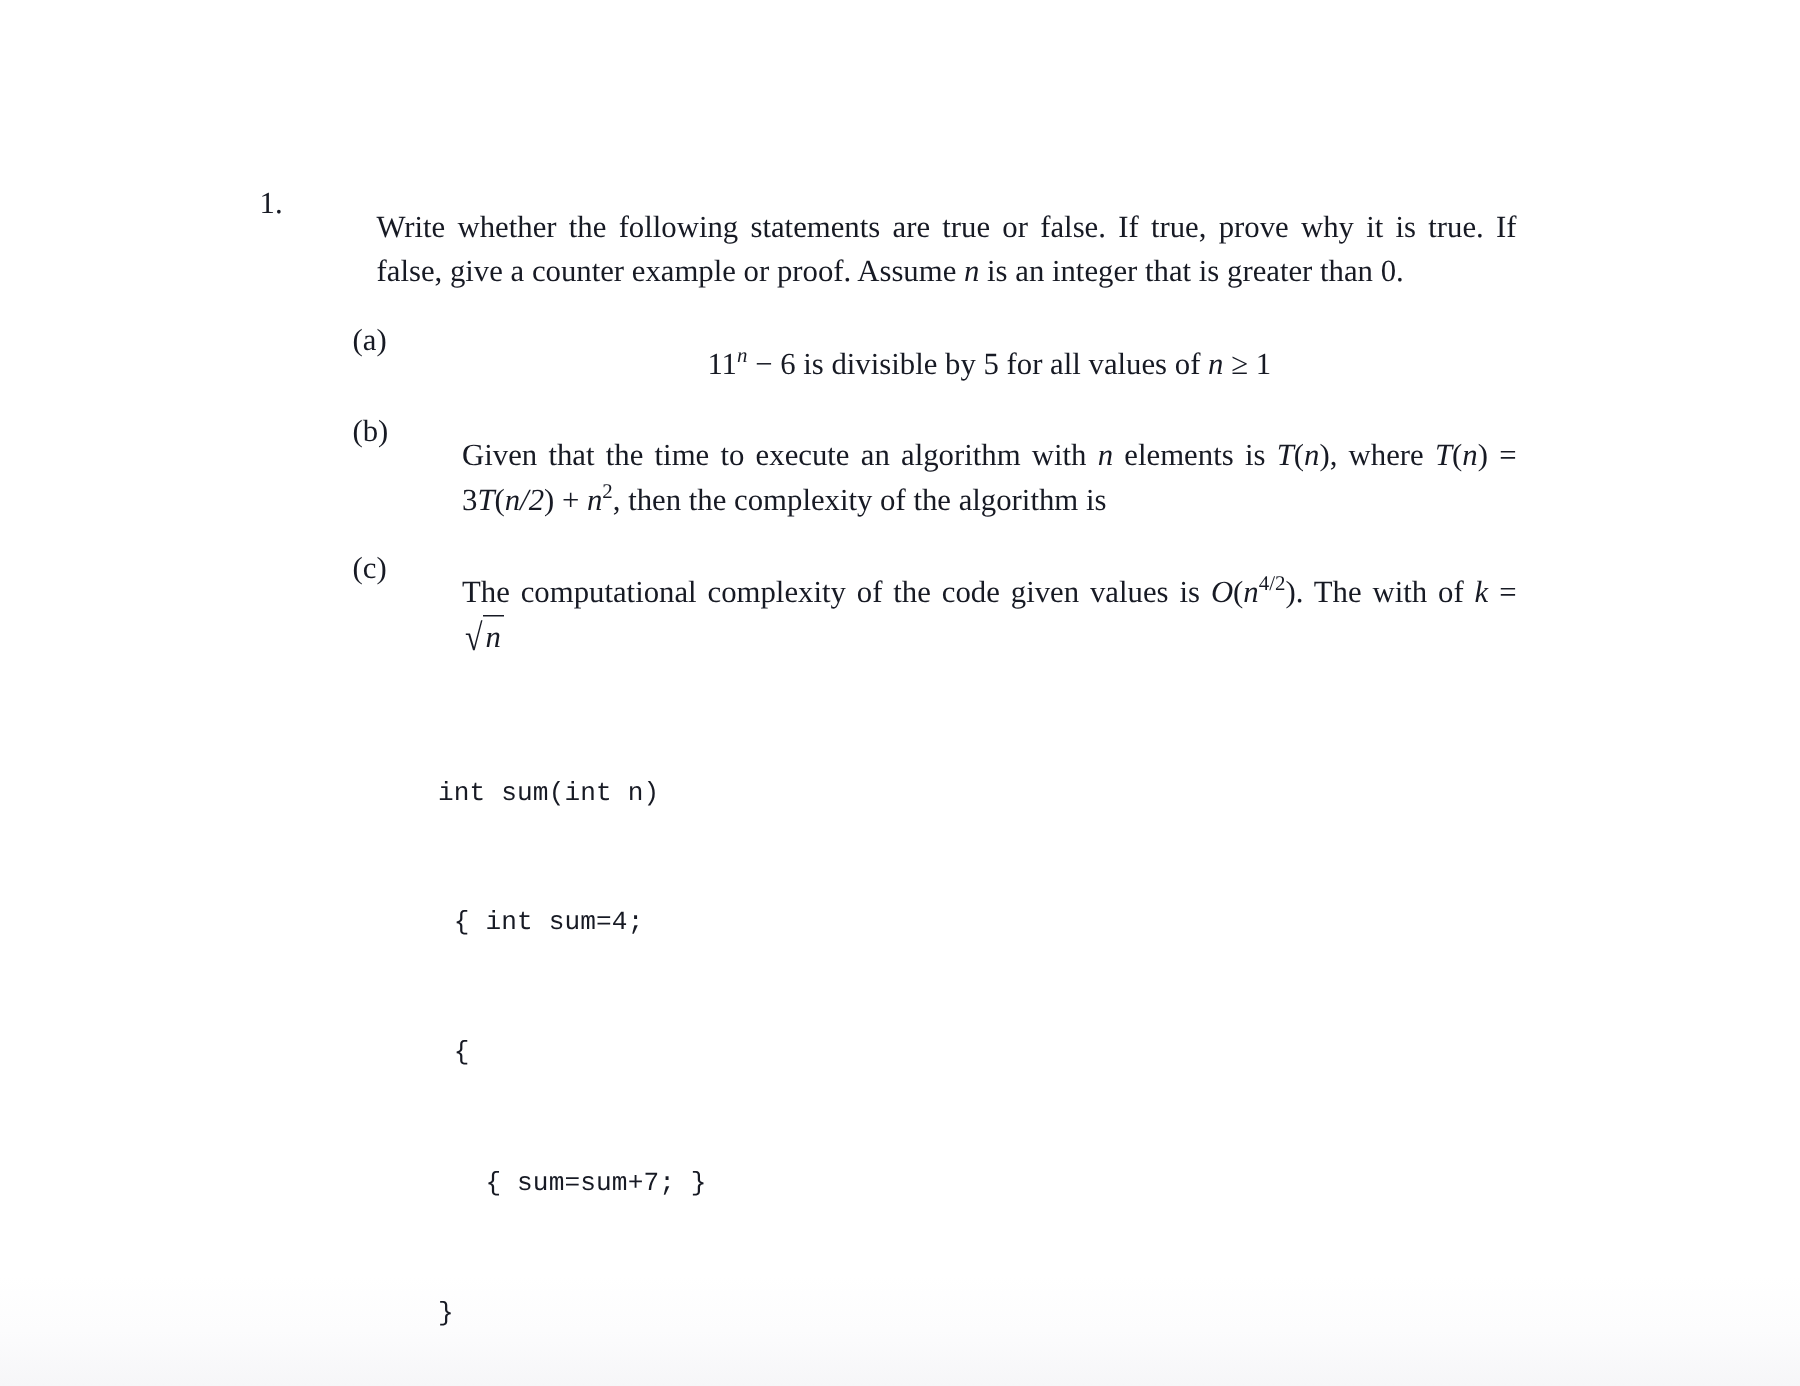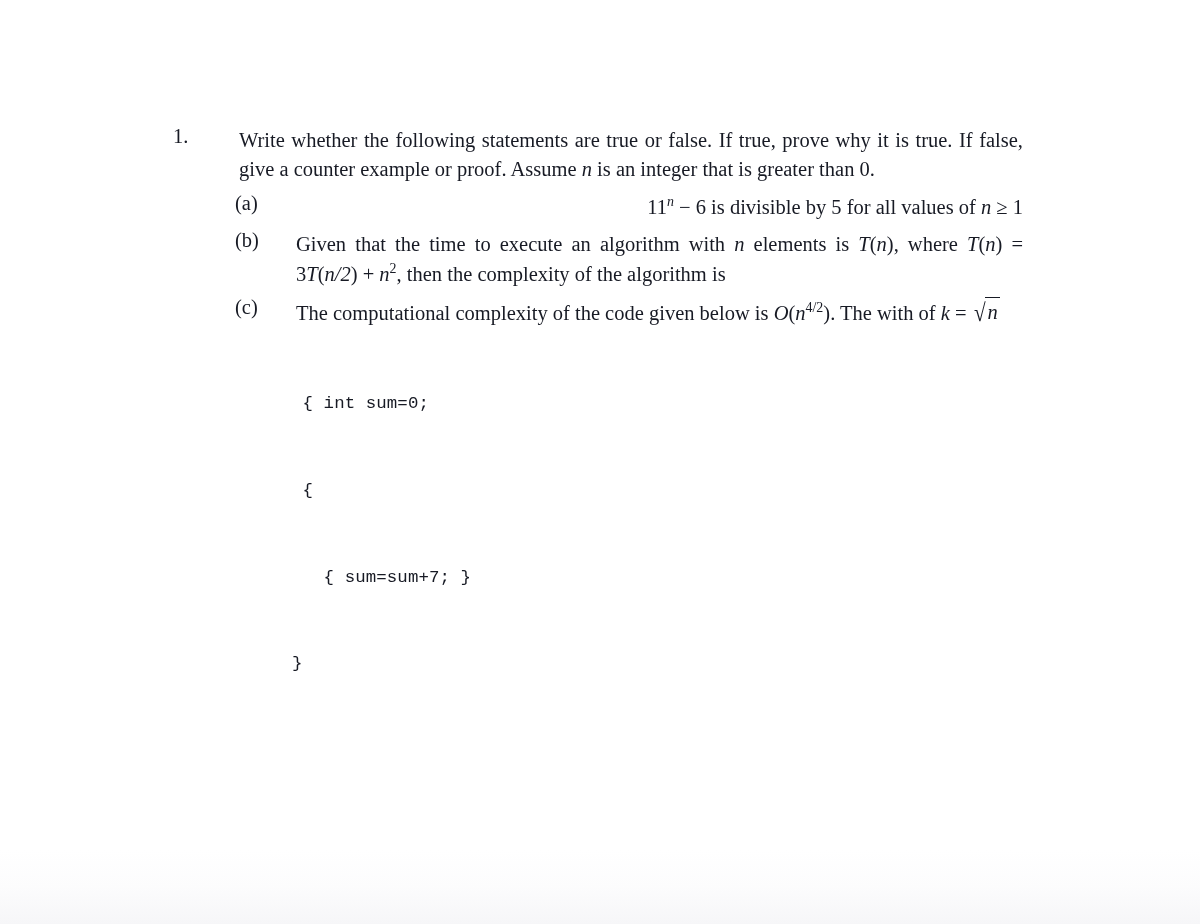--- a/index.html
+++ b/index.html
@@ -43,25 +43,25 @@
     line-height: 29.4px;
   }
   .q-body {
     flex: 1 1 auto;
   }
   .para {
     font-size: 20.5px;
     line-height: 29.4px;
     text-align: justify;
     text-justify: inter-word;
-    margin: 4px;
+    margin: 16px;
     hyphens: none;
   }
   .para.nojust {
-    text-align: right;
+    text-align: center;
   }
   
   .sub-list {
     margin: 0;
     padding: 0;
   }
   .sub-item {
     display: flex;
     align-items: flex-start;
     margin-top: 0px;
@@ -150,24 +150,25 @@
           <div class="sub-item">
             <div class="sub-label">(b)</div>
             <div class="sub-body">
               <p class="para"><span>Given that the time to execute an algorithm with </span><span class="mi">n</span><span> elements is </span><span class="mi">T</span><span class="mo">(</span><span class="mi">n</span><span class="mo">)</span><span>, where </span><span class="mi">T</span><span class="mo">(</span><span class="mi">n</span><span class="mo">)</span><span> = 3</span><span class="mi">T</span><span class="mo">(</span><span class="mi">n/2</span><span class="mo">)</span><span> + </span><span class="mi">n</span><sup class="mn">2</sup><span>, then the complexity of the algorithm is</span></p>
             </div>
           </div>
 
           <div class="sub-item">
             <div class="sub-label">(c)</div>
             <div class="sub-body">
-              <p class="para"><span>The computational complexity of the code given below is </span><span class="mi">O</span><span class="mo">(</span><span class="mi">n</span><sup class="mn">4/2</sup><span class="mo">)</span><span>. The with of </span><span class="mi">k</span><span class="mo"> = </span><span class="sqrt"><span class="radical">√</span><span class="radicand mi">n</span></span></p>
+              <p class="para"><span>The computational complexity of the code given values is </span><span class="mi">O</span><span class="mo">(</span><span class="mi">n</span><sup class="mn">4/2</sup><span class="mo">)</span><span>. The with of </span><span class="mi">k</span><span class="mo"> = </span><span class="sqrt"><span class="radical">√</span><span class="radicand mi">n</span></span></p>
 
               <div class="code-block">
-                <div class="code-line"> { int sum=0;</div>
+                <div class="code-line">int sum(int n)</div>
+                <div class="code-line"> { int sum=4;</div>
                 <div class="code-line"> {</div>
                 <div class="code-line">   { sum=sum+7; }</div>
                 <div class="code-line">}</div>
                 
               </div>
             </div>
           </div>
 
         </div>
       </div>

